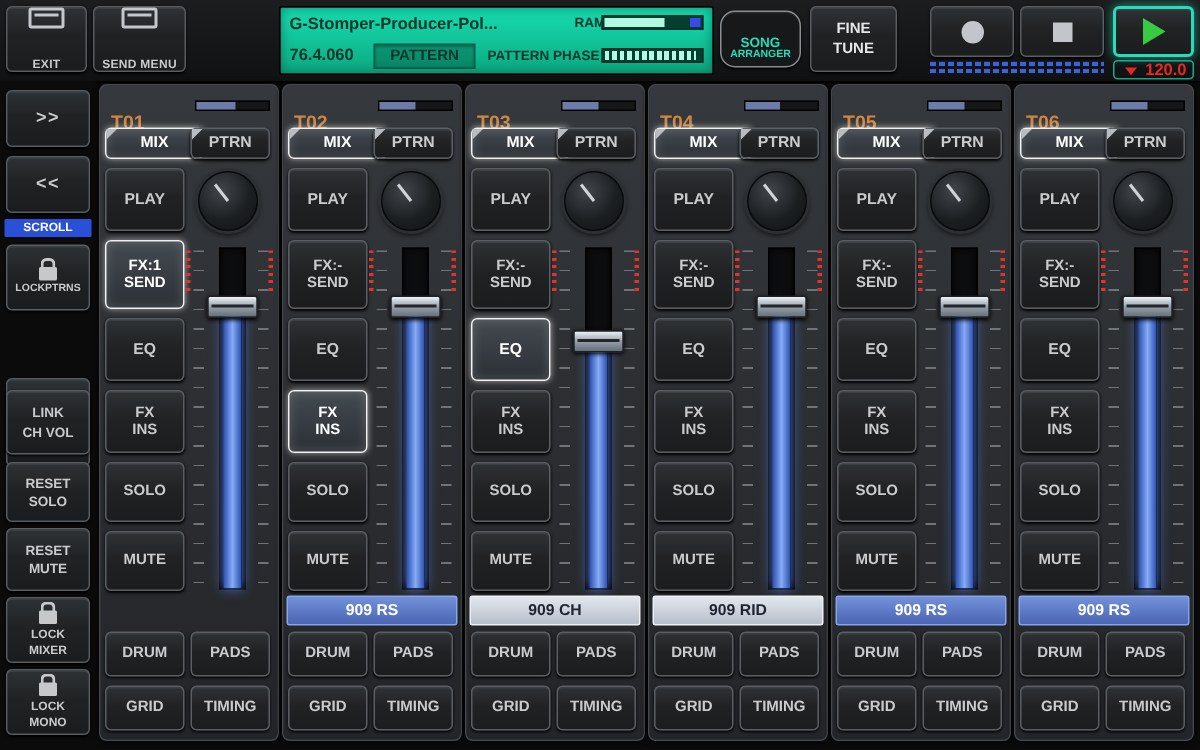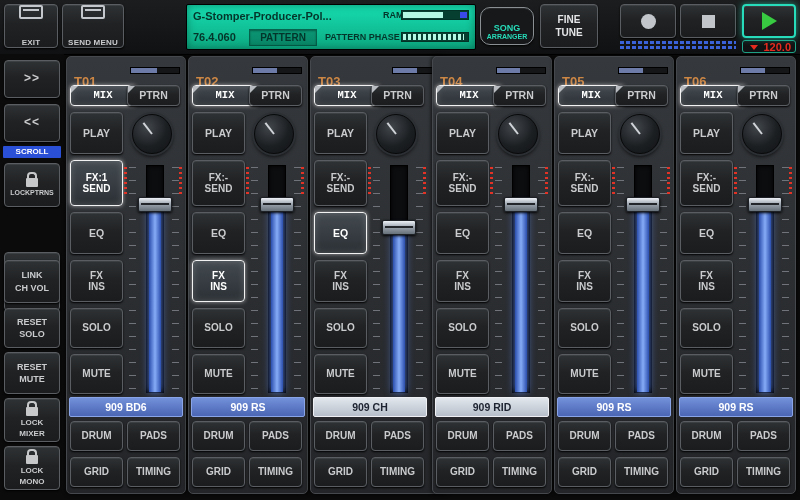--- a/index.html
+++ b/index.html
@@ -84,21 +84,21 @@
   .autoicon{width:16px;height:10px;background:repeating-linear-gradient(to bottom,#c6c8ca 0 2px,rgba(0,0,0,0) 2px 4px);}
 
   
   .strip{position:absolute;top:56px;width:118px;height:436px;border-radius:5px;
        background:linear-gradient(#35383c,#232528);border:1px solid #45484c;box-shadow:0 0 4px #000;}
   .strip-title{position:absolute;left:7px;top:17px;font-size:13px;font-weight:bold;color:#cd8745;}
   .strip-meter{position:absolute;right:5px;top:10px;width:48px;height:5px;background:#141618;border:1px solid #000;}
   .strip-meter-fill{position:absolute;left:0;top:0;bottom:0;background:#6d7ba9;}
   .corner::before{content:"";position:absolute;left:0;top:0;width:0;height:0;
        border-top:7px solid #b9bdc1;border-right:7px solid transparent;}
-  .mixbtn{left:3px;top:28px;width:66px;height:21px;font-size:10.5px;font-family:Liberation Mono, monospace;}
+  .mixbtn{left:3px;top:28px;width:66px;height:21px;font-size:10.5px;}
   .ptrnbtn{left:60px;top:28px;width:53px;height:21px;font-size:10.5px;}
   .playbtn{left:3px;top:55px;width:53px;height:42px;font-size:10.5px;}
   .knob{position:absolute;left:65px;top:57px;width:38px;height:38px;border-radius:50%;
        background:radial-gradient(circle at 38% 32%,#41464b,#1c1f22 55%,#101214);
        border:1px solid #08090a;box-shadow:0 0 0 2px #2c3034,0 2px 4px #000;}
   .knob-pointer{position:absolute;left:50%;top:50%;width:2px;height:14px;margin-left:-1px;margin-top:-14px;
        background:#d0d4d8;transform-origin:50% 100%;transform:rotate(-38deg);}
   .fxsend{left:3px;top:103px;width:53px;height:46px;font-size:10px;}
   .eqbtn{left:3px;top:155px;width:53px;height:42px;font-size:10.5px;}
   .fxins{left:3px;top:203px;width:53px;height:42px;font-size:10px;}
@@ -245,21 +245,20 @@
     <div class="fader">
       <span class="ticks left"></span>
       <span class="ticks right"></span>
       <span class="fader-track">
             <span class="fader-fill" style="height: 187px;"></span>
           </span>
       <span class="fader-handle" style="bottom: 185px;"></span>
     </div>
     <span class="peak peak-l"></span>
     <span class="peak peak-r"></span>
-    <div class="sample blue">909 BD6</div>
     <button class="btn drumbtn">DRUM</button>
     <button class="btn padsbtn">PADS</button>
     <button class="btn gridbtn">GRID</button>
     <button class="btn timingbtn">TIMING</button>
   </section>
 
   <section class="strip" style="left: 188px;">
     <span class="strip-title">T02</span>
     <span class="strip-meter">
           <span class="strip-meter-fill" style="width: 50%;"></span>
@@ -291,21 +290,21 @@
     </div>
     <span class="peak peak-l"></span>
     <span class="peak peak-r"></span>
     <div class="sample blue">909 RS</div>
     <button class="btn drumbtn">DRUM</button>
     <button class="btn padsbtn">PADS</button>
     <button class="btn gridbtn">GRID</button>
     <button class="btn timingbtn">TIMING</button>
   </section>
 
-  <section class="strip" style="left: 310px; padding-left: 18px;">
+  <section class="strip" style="left: 310px;">
     <span class="strip-title">T03</span>
     <span class="strip-meter">
           <span class="strip-meter-fill" style="width: 50%;"></span>
         </span>
     <button class="btn corner mixbtn active">MIX</button>
     <button class="btn corner ptrnbtn">PTRN</button>
     <button class="btn playbtn">PLAY</button>
     <div class="knob">
           <span class="knob-pointer"></span>
         </div>

